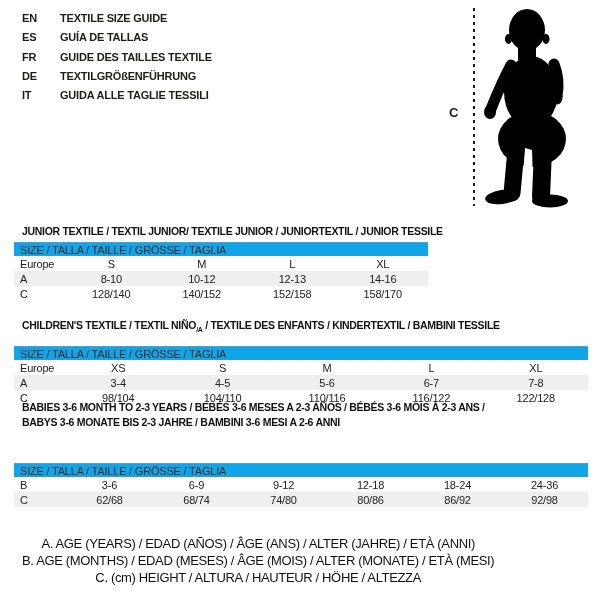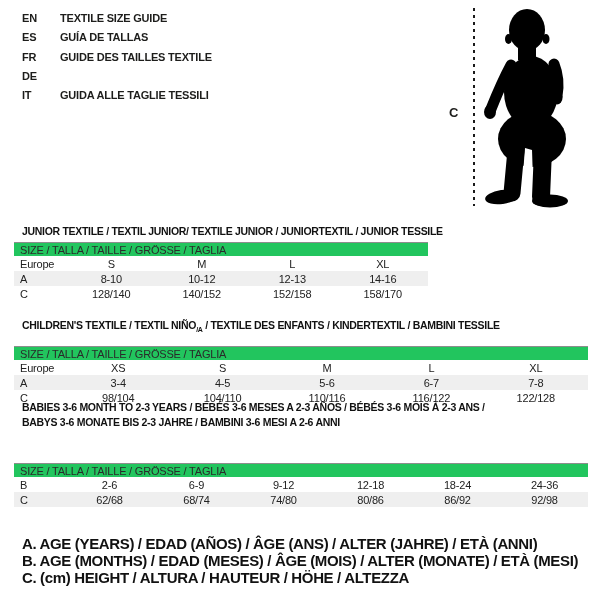--- a/index.html
+++ b/index.html
@@ -27,48 +27,49 @@
   .tbl-title .sub{font-size:7px;vertical-align:sub;}
   
   table.size-table{
     position:absolute;left:14px;border-collapse:collapse;table-layout:fixed;
     font-size:11px;letter-spacing:-0.2px;
   }
   #t1{top:242px;width:414px;}
   #t2{top:346px;width:574px;}
   #t3{top:463px;width:574px;}
   table.size-table th{
-    background:#22c55e;border-top:1px solid #8d8d8d;
+    background:#0ea5e9;border-top:1px solid #8d8d8d;
     font-weight:normal;text-align:left;padding:0 0 0 6px;height:13px;
     font-size:11px;color:#2a2a2a;
   }
   table.size-table td{height:15px;padding:0;text-align:center;color:#222;font-weight:normal;}
   table.size-table td.rowlabel{text-align:left;padding-left:6px;}
   table.size-table tbody tr:nth-child(even){background:#efefef;}
   
-  .footnotes{position:absolute;left:22px;top:535px;font-weight:bold;font-size:15px;letter-spacing:-0.35px;line-height:17.2px;white-space:nowrap;color:#111;}
+  .footnotes{position:absolute;left:22px;top:535px;font-weight:normal;font-size:13px;letter-spacing:-0.35px;line-height:17.2px;white-space:nowrap;color:#111;text-align:center;}
 </style>
 </head>
 <body>
 
 <div class="lang-block" id="lang-block">
     <div class="lang-row">
       <span class="lang-code">EN</span>
       <span>TEXTILE SIZE GUIDE</span>
     </div>
     <div class="lang-row">
       <span class="lang-code">ES</span>
       <span>GUÍA DE TALLAS</span>
     </div>
     <div class="lang-row">
       <span class="lang-code">FR</span>
       <span>GUIDE DES TAILLES TEXTILE</span>
     </div>
     <div class="lang-row">
       <span class="lang-code">DE</span>
+      <span>TEXTILGRÖßENFÜHRUNG</span>
     </div>
     <div class="lang-row">
       <span class="lang-code">IT</span>
       <span>GUIDA ALLE TAGLIE TESSILI</span>
     </div>
   </div>
 
 <div class="measure-line"></div>
 <div class="measure-label">C</div>
 
@@ -189,21 +190,21 @@
         <col style="width: 52px;">
       </colgroup>
       <thead>
         <tr>
           <th colspan="7">SIZE / TALLA / TAILLE / GRÖSSE / TAGLIA</th>
         </tr>
       </thead>
       <tbody>
         <tr>
           <td class="rowlabel">B</td>
-          <td>2-6</td>
+          <td>3-6</td>
           <td>6-9</td>
           <td>9-12</td>
           <td>12-18</td>
           <td>18-24</td>
           <td>24-36</td>
         </tr>
         <tr>
           <td class="rowlabel">C</td>
           <td>62/68</td>
           <td>68/74</td>

